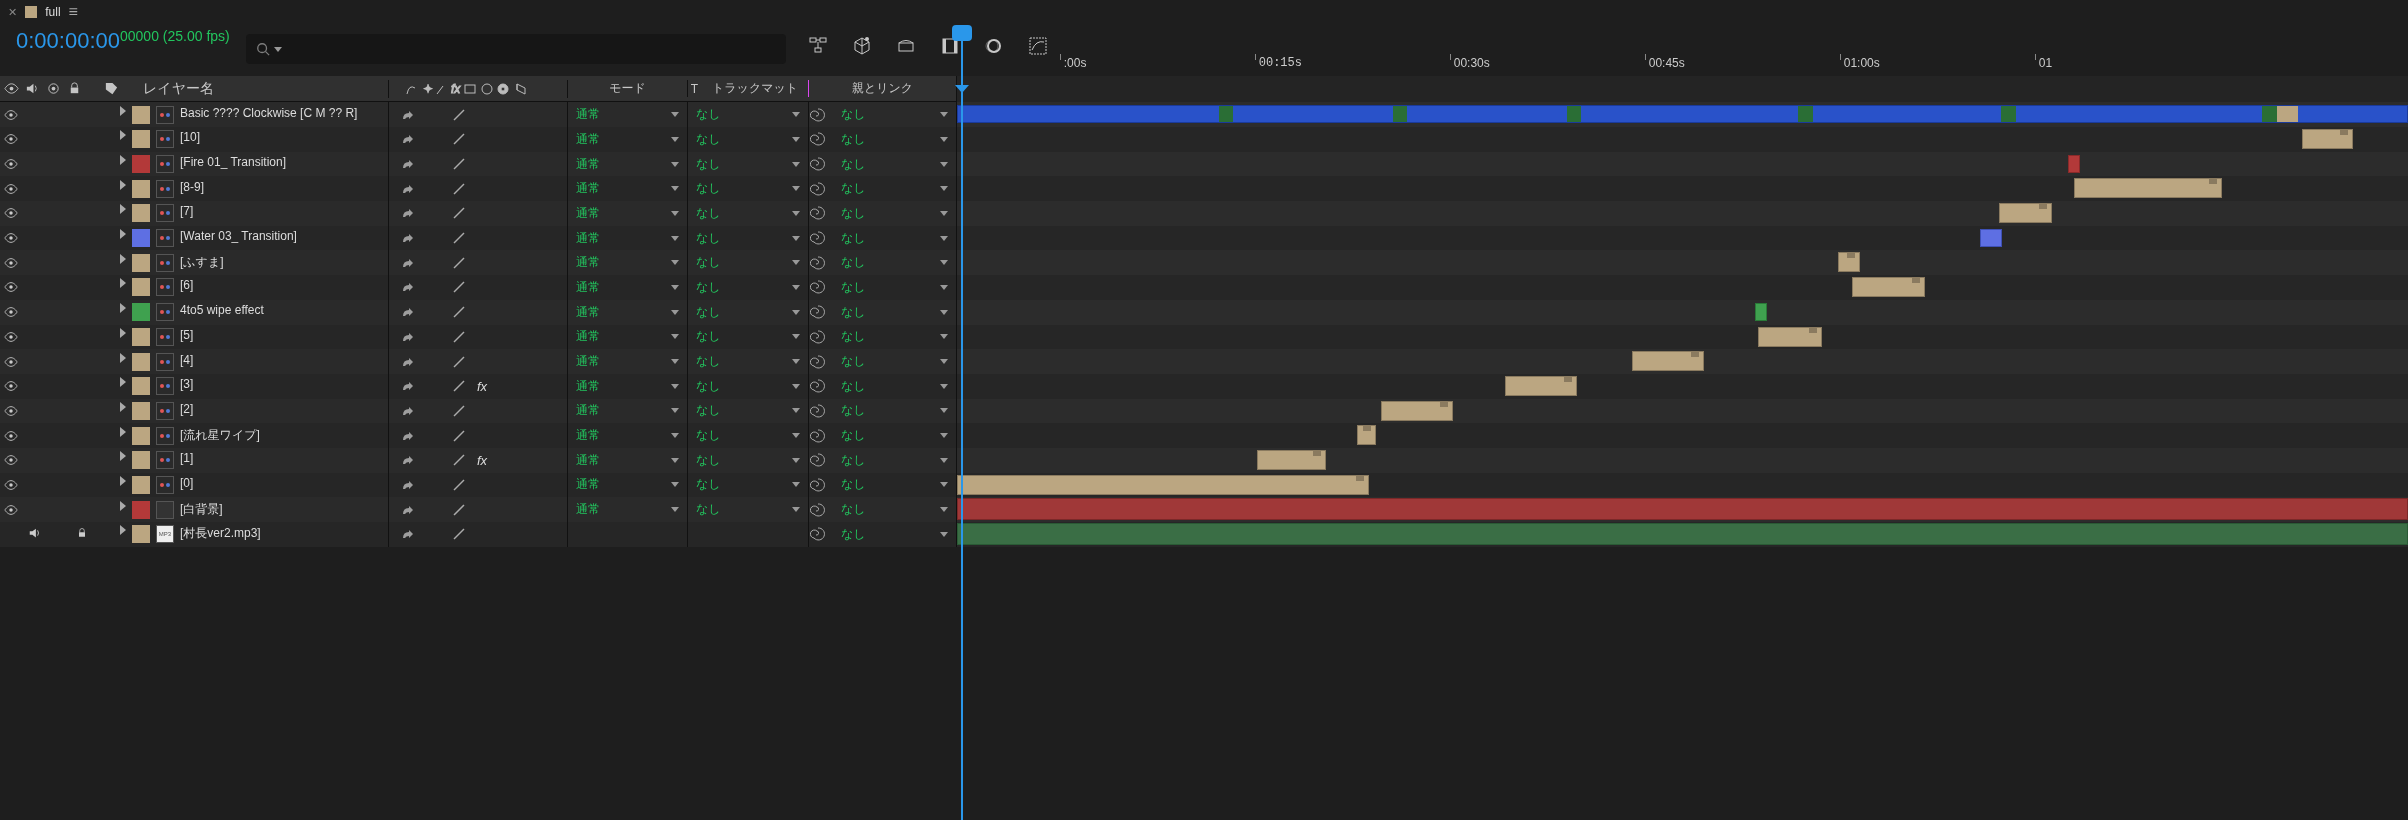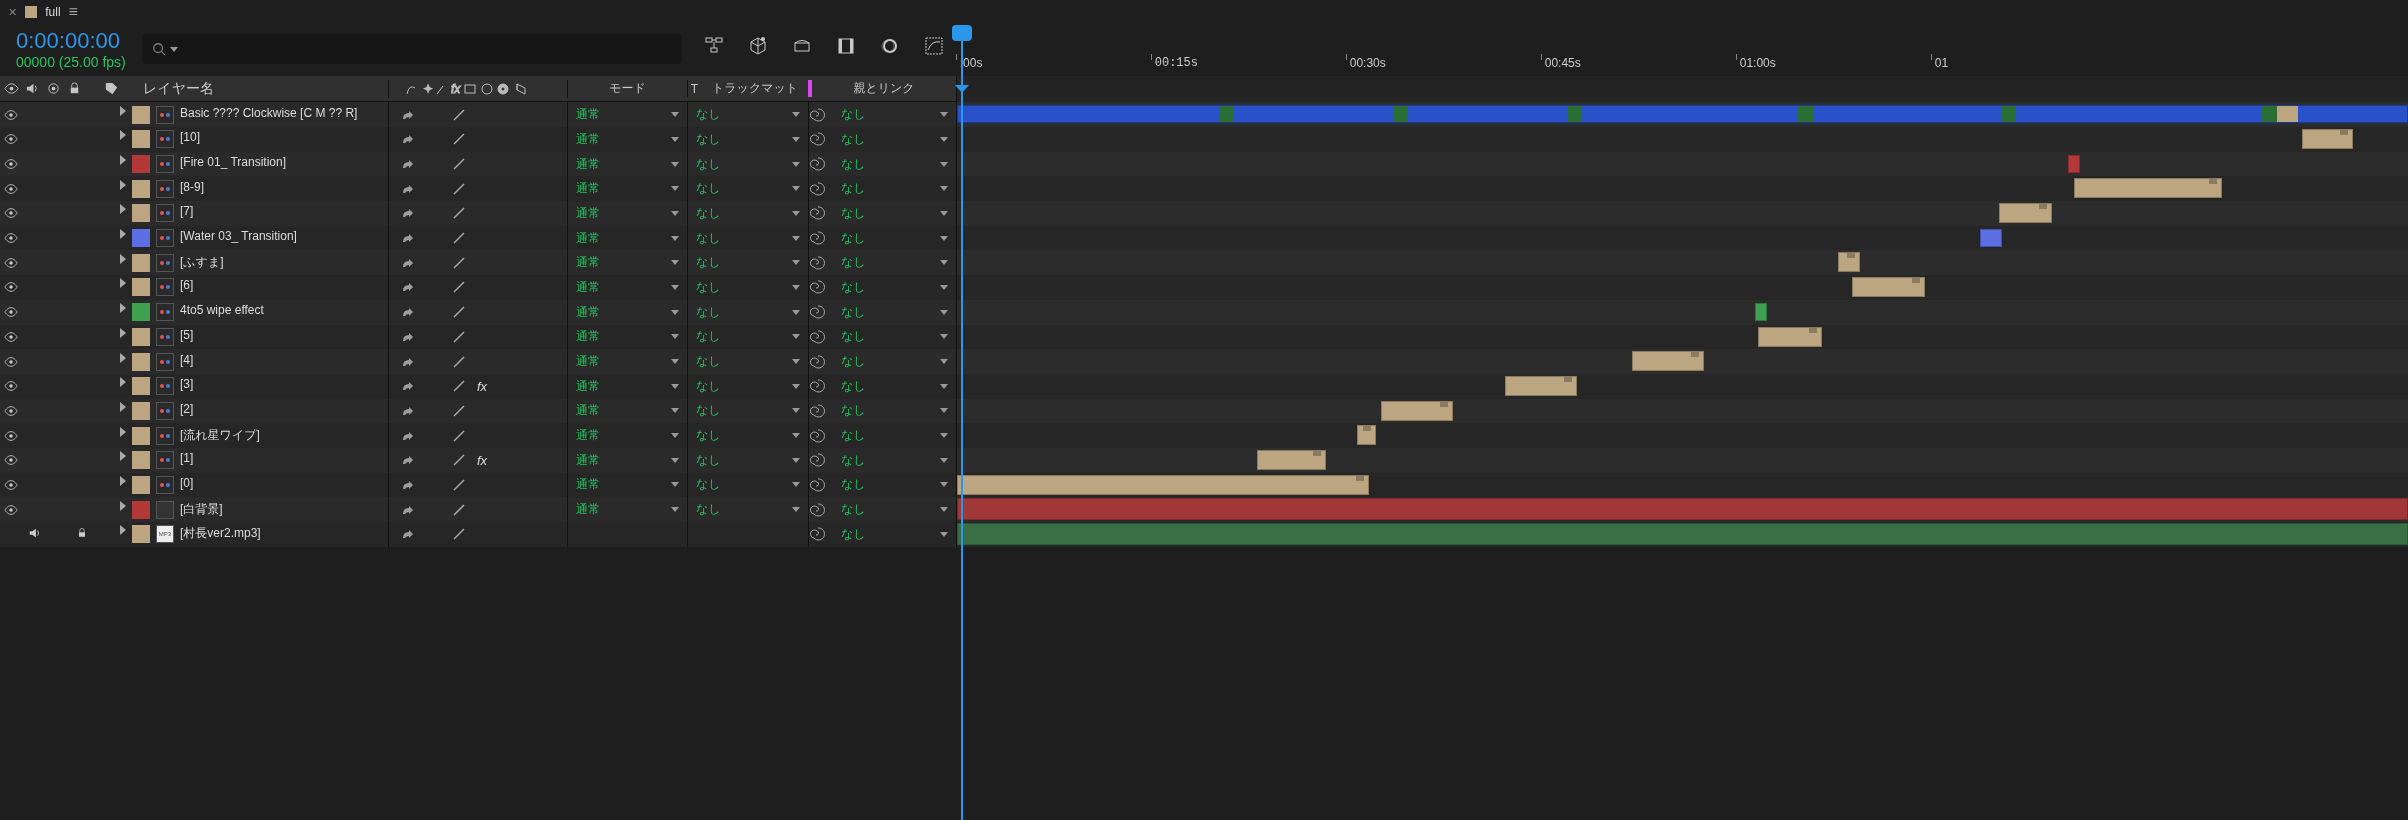--- a/index.html
+++ b/index.html
@@ -4,42 +4,42 @@
 <style>
 *{margin:0;padding:0;box-sizing:border-box;font-family:"Helvetica Neue",Arial,sans-serif;font-size:12px;color:#c8c8c8;-webkit-user-select:none;user-select:none}
 body{background:#1e1e1e;overflow:hidden;width:2408px;height:820px}
 .panel{display:flex;flex-direction:column;height:100%}
 .tab-row{display:flex;align-items:center;height:24px;padding:0 8px;gap:8px;background:#1e1e1e}
 .tab-close{color:#888;font-size:11px}
 .tab-icon{width:12px;height:12px;background:#bba681}
 .tab-title{color:#ddd}
 .tab-menu{color:#aaa;font-size:16px;line-height:1}
 .header{display:flex;align-items:flex-start;height:52px;background:#1e1e1e}
-.time-box{display:flex;flex-direction:column;justify-content:center;padding:4px 16px}
+.time-box{display:flex;flex-direction:row;justify-content:center;padding:4px 16px}
 .timecode{color:#2a97ea;font-size:22px;font-weight:500}
 .frameinfo{color:#22c55e;font-size:14px}
 .search{position:relative;height:30px;width:540px;background:#161616;border-radius:4px;display:flex;align-items:center;padding:0 10px;margin-top:10px}
 .search svg{width:14px;height:14px;opacity:.7}
 .search .caret-shape{width:0;height:0;border-left:4px solid transparent;border-right:4px solid transparent;border-top:5px solid #999;margin-left:4px}
 .tools{display:flex;align-items:center;gap:20px;margin-left:20px;margin-top:10px}
 .tool{width:24px;height:24px;display:flex;align-items:center;justify-content:center;color:#aaa}
 .tool svg{width:20px;height:20px}
 .tool.active{color:#2a97ea}
 .ruler{flex:1;display:flex;flex-direction:column;position:relative;margin-left:14px}
 .ruler-nums{height:22px;display:flex;position:relative;background:#1e1e1e;border-bottom:1px solid #1e1e1e}
 .ruler-nums div{position:absolute;color:#ccc;font-size:12px;top:2px}
 .ruler-nums div::before{content:"";position:absolute;left:-4px;top:-2px;width:1px;height:6px;background:#888}
 .workbar{height:16px;background:#4b4b4b;position:relative}
 .columns{display:flex;align-items:center;height:26px;background:#303030;border-bottom:1px solid #111}
 .col-vis{width:90px;display:flex;align-items:center;gap:6px;padding-left:4px}
 .col-label{width:298px;display:flex;align-items:center;gap:24px;padding-left:14px}
 .col-switches{width:180px;display:flex;align-items:center;justify-content:center;border-left:1px solid #111;border-right:1px solid #111}
 .col-mode{width:120px;display:flex;justify-content:center;align-items:center;border-right:1px solid #111}
 .col-t{width:120px;display:flex;align-items:center;justify-content:flex-end;padding-right:10px}
-.col-parent{width:148px;display:flex;align-items:center;justify-content:center;border-left:4px solid #d946ef}
+.col-parent{width:148px;display:flex;align-items:center;justify-content:center;border-left:1px solid #d946ef}
 .col-track{flex:1;min-height:26px;position:relative;background:#242424;border-left:1px solid #111;margin-left:0}
 .layers{flex:1;overflow:hidden}
 .layer{display:flex;align-items:center;height:24.7px;background:#262626}
 .layer:nth-child(odd){background:#2a2a2a}
 .eye{width:14px;height:14px;display:flex;align-items:center;justify-content:center}
 .eye svg{width:14px;height:12px;fill:#ccc}
 .vis{width:90px;display:flex;align-items:center;gap:10px;padding-left:4px}
 .namecell{width:298px;display:flex;align-items:flex-start;gap:6px;padding-left:30px}
 .twirl{width:0;height:0;border-top:5px solid transparent;border-bottom:5px solid transparent;border-left:6px solid #aaa}
 .color-chip{width:18px;height:18px}

